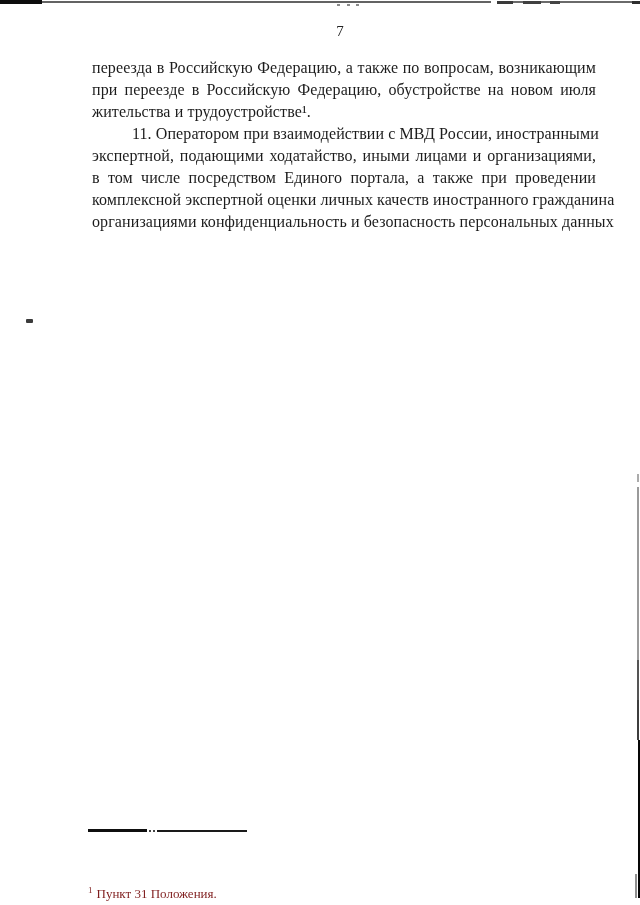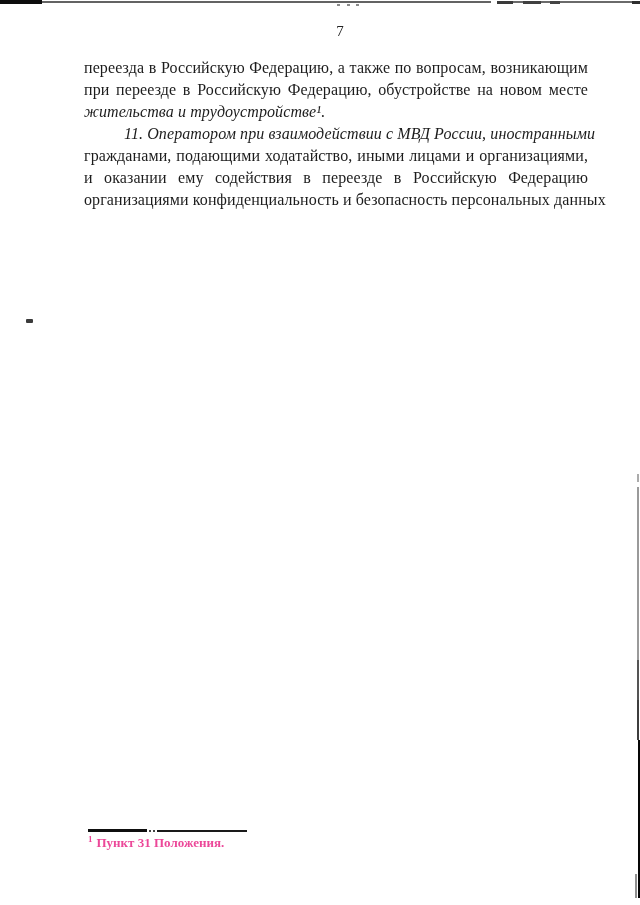--- a/index.html
+++ b/index.html
@@ -39,47 +39,46 @@
     top: 21px; left: 88px; width: 504px;
     text-align: center;
     font-size: 15px;
     line-height: 20px;
     color: #222;
   }
 
   
   .textblock {
     position: absolute;
-    top: 57px; left: 84px; width: 504px;
+    top: 57px; left: 92px; width: 504px;
     font-size: 16px;
   }
   .line {
     height: 22px;
     line-height: 22px;
     white-space: nowrap;
     text-align: justify;
     text-align-last: justify;
     letter-spacing: 0.1px;
   }
-  .line.indent { padding-left: 40px; font-style: italic; }
-  .line.line-last { text-align-last: left; white-space: normal; font-style: italic; }
+  .line.indent { padding-left: 40px; }
+  .line.line-last { text-align-last: left; white-space: normal; }
 
   
   .footnote-sep { position: absolute; top: 829px; left: 88px; width: 160px; height: 3px; }
   .fs-seg1 { position: absolute; top: 0; left: 0;   width: 59px; height: 2.5px; background: #0f0f0f; }
   .fs-dot1 { position: absolute; top: 1px; left: 61px; width: 2px; height: 2px; background: #444; }
   .fs-dot2 { position: absolute; top: 1px; left: 65px; width: 2px; height: 2px; background: #444; }
   .fs-seg2 { position: absolute; top: 0.5px; left: 69px; width: 90px; height: 2px; background: #1a1a1a; }
   .footnote {
     position: absolute;
-    top: 830px; left: 88px; width: 400px;
+    top: 881px; left: 88px; width: 400px;
     font-size: 13px;
     line-height: 18px;
-    color: #ec4899;
-    font-weight: bold;
+    color: #7f1d1d;
   }
   .footnote sup { font-size: 9px; margin-right: 4px; }
 </style>
 </head>
 <body>
 
 <div class="page">
 
   <div class="artifact top-line-black"></div>
   <div class="artifact top-line-gray"></div>
@@ -97,25 +96,26 @@
   <div class="artifact right-line-c"></div>
   <div class="artifact right-line-d"></div>
   <div class="artifact right-line-e"></div>
   <div class="artifact right-line-f"></div>
 
   <div class="pagenum">7</div>
 
   <div class="textblock">
 
   <div class="line">переезда в Российскую Федерацию, а также по вопросам, возникающим</div>
-      <div class="line">при переезде в Российскую Федерацию, обустройстве на новом месте</div>
+      <div class="line">при переезде в Российскую Федерацию, обустройстве на новом июля</div>
       <div class="line line-last">жительства и трудоустройстве¹.</div>
       <div class="line indent">11. Оператором при взаимодействии с МВД России, иностранными</div>
-      <div class="line">гражданами, подающими ходатайство, иными лицами и организациями,</div>
-      <div class="line">и оказании ему содействия в переезде в Российскую Федерацию</div>
+      <div class="line">экспертной, подающими ходатайство, иными лицами и организациями,</div>
+      <div class="line">в том числе посредством Единого портала, а также при проведении</div>
+      <div class="line">комплексной экспертной оценки личных качеств иностранного гражданина</div>
       <div class="line">организациями конфиденциальность и безопасность персональных данных</div>
     </div>
 
   <div class="footnote-sep">
     <div class="fs-seg1"></div>
     <div class="fs-dot1"></div>
     <div class="fs-dot2"></div>
     <div class="fs-seg2"></div>
   </div>
 

